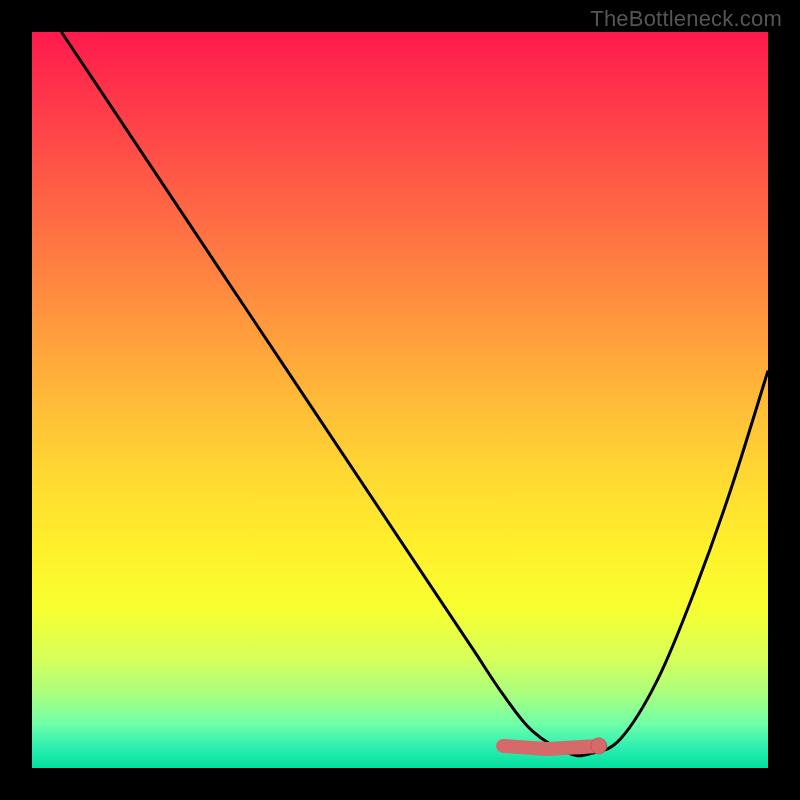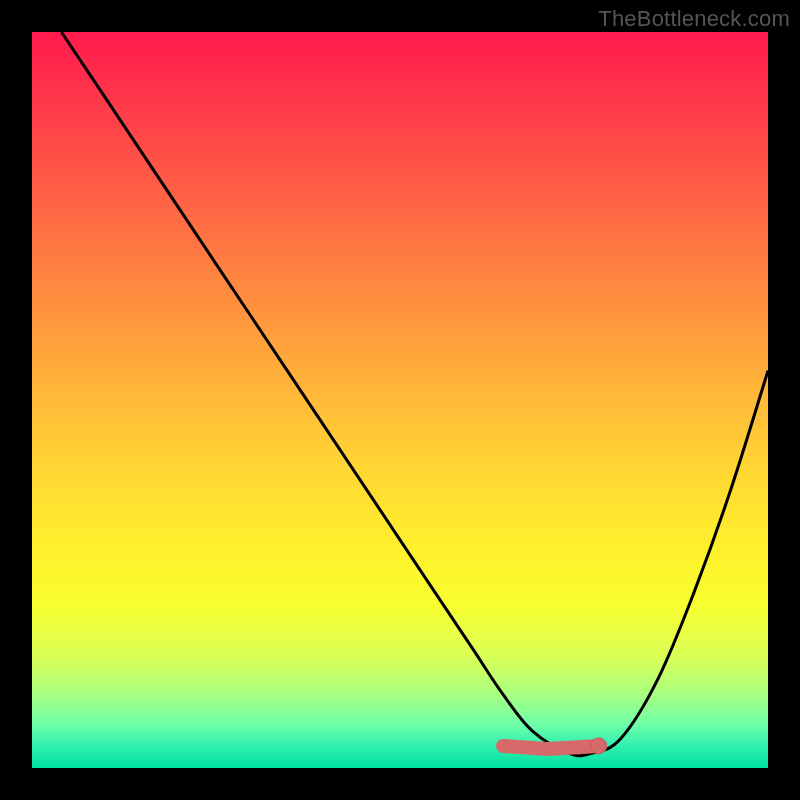--- a/index.html
+++ b/index.html
@@ -43,21 +43,21 @@
       #d8ff58 85%,
       #a8ff80 90%,
       #70ffa8 94%,
       #30f0b0 97%,
       #00e0a0 100%
     );
   }
   .watermark {
     position: absolute;
     top: 6px;
-    right: 10px;
+    right: 18px;
     color: #555;
     font-size: 22px;
     letter-spacing: 0.2px;
     user-select: none;
   }
   svg.curve {
     position: absolute;
     inset: 0;
     width: 100%;
     height: 100%;

